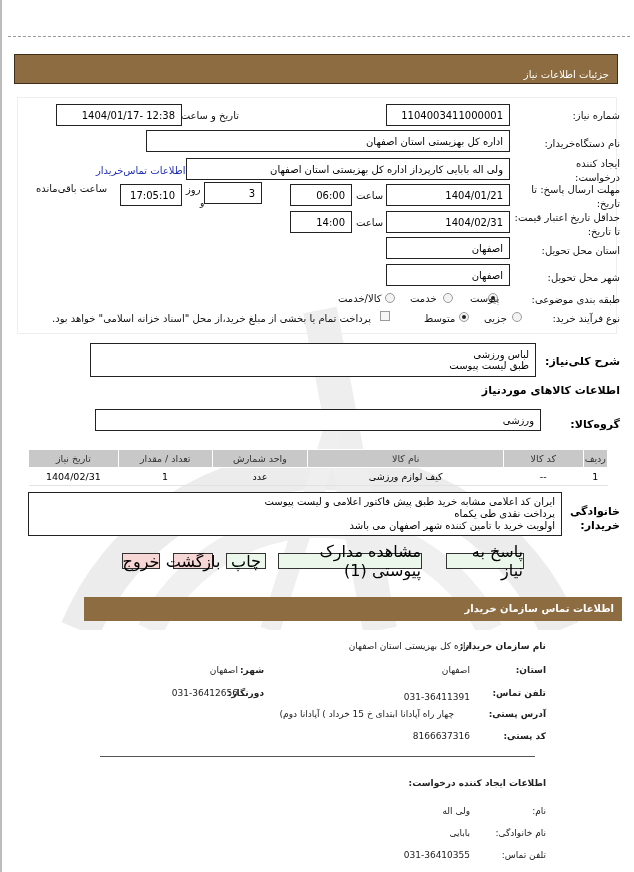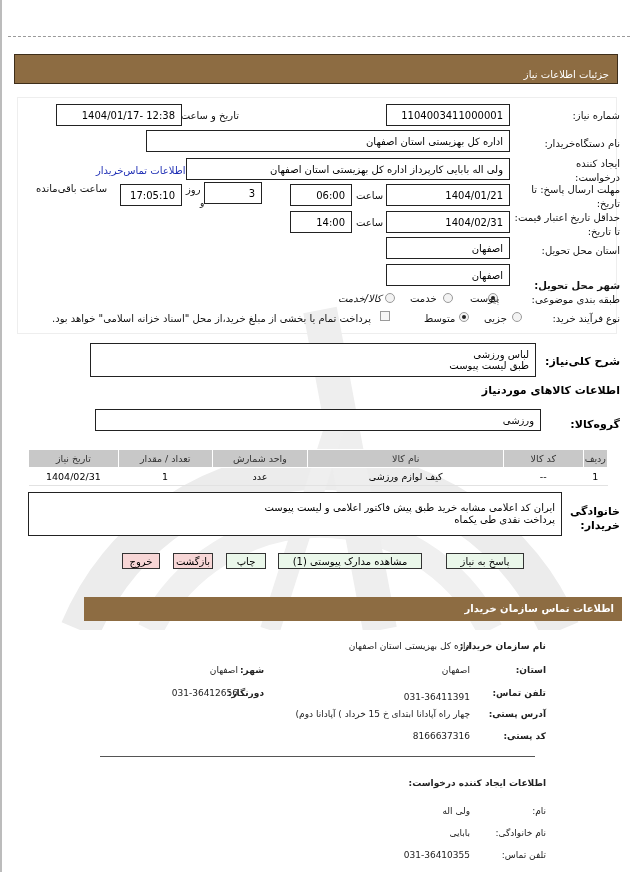--- a/index.html
+++ b/index.html
@@ -15,21 +15,21 @@
   .box { border: 1px solid #222; background: #fff; direction: rtl; font-size: 10px; padding: 0 6px; display: flex; align-items: center; white-space: nowrap; overflow: hidden; }
   .box.ltr { direction: ltr; justify-content: flex-end; }
   .link { color: #1f2fb5; direction: rtl; font-size: 10px; white-space: nowrap; }
   .radio { width: 10px; height: 10px; border-radius: 50%; border: 1px solid #9a9a9a; background: #f3f3f3; display: inline-block; position: relative; }
   .radio.on::after { content: ""; position: absolute; left: 2px; top: 2px; width: 4px; height: 4px; border-radius: 50%; background: #222; }
   .check { width: 10px; height: 10px; border: 1px solid #9a9a9a; background: #f6f6f6; display: inline-block; }
   .bold-lbl { direction: rtl; font-weight: bold; font-size: 11px; white-space: nowrap; }
   .tbl { left: 28px; top: 449px; width: 580px; border-collapse: collapse; direction: rtl; font-size: 9.5px; }
   .tbl th { background: #c8c8c8; color: #333; font-weight: normal; height: 18px; border: 1px solid #fff; }
   .tbl td { height: 18px; text-align: center; border-bottom: 1px solid #e2e2e2; }
-  .btn { height: 16px; border: 1px solid #333; font-size: 10px; display: flex; align-items: center; justify-content: center; direction: rtl; cursor: pointer; }
+  .btn { height: 16px; border: 1px solid #333; font-size: 16px; display: flex; align-items: center; justify-content: center; direction: rtl; cursor: pointer; }
   .btn.green { background: #eaf7ea; }
   .btn.red { background: #f7d6d6; }
   .header2 { left: 84px; top: 597px; width: 538px; height: 24px; padding: 6px 8px 0 0; font-size: 10px; font-weight: bold; }
   .c-lbl { direction: rtl; font-size: 9px; font-weight: bold; color: #222; white-space: nowrap; text-align: right; }
   .c-val { direction: rtl; font-size: 9px; color: #222; white-space: nowrap; text-align: right; }
   .c-val.ltr { direction: ltr; }
   .rule2 { left: 100px; top: 756px; width: 435px; border-top: 1px solid #555; }
   .watermark { left: 20px; top: 250px; width: 600px; height: 380px; pointer-events: none; }
 </style>
 </head>
@@ -71,30 +71,30 @@
 <div class="abs box ltr" style="left:120px; top:184px; width:62px; height:22px;">17:05:10</div>
 <div class="abs lbl" style="left:36px; top:183px;">ساعت باقی‌مانده</div>
 
 <div class="abs lbl" style="right:14px; top:211px; width:110px; white-space:normal; line-height:14px;">حداقل تاریخ اعتبار قیمت: تا تاریخ:</div>
 <div class="abs box ltr" style="left:386px; top:211px; width:124px; height:22px;">1404/02/31</div>
 <div class="abs lbl" style="left:356px; top:217px;">ساعت</div>
 <div class="abs box ltr" style="left:290px; top:211px; width:62px; height:22px;">14:00</div>
 
 <div class="abs lbl" style="right:14px; top:245px;">استان محل تحویل:</div>
 <div class="abs box" style="left:386px; top:237px; width:124px; height:22px;">اصفهان</div>
-<div class="abs lbl" style="right:14px; top:280px;font-weight:bold;">شهر محل تحویل:</div>
+<div class="abs lbl" style="right:14px; top:272px;">شهر محل تحویل:</div>
 <div class="abs box" style="left:386px; top:264px; width:124px; height:22px;">اصفهان</div>
 
 <div class="abs lbl" style="right:14px; top:294px;">طبقه بندی موضوعی:</div>
 <div class="abs" style="left:488px; top:293px;"><span class="radio on"></span></div>
 <div class="abs lbl" style="left:470px; top:293px;">پیوست</div>
 <div class="abs" style="left:443px; top:293px;"><span class="radio"></span></div>
 <div class="abs lbl" style="left:410px; top:293px;">خدمت</div>
 <div class="abs" style="left:385px; top:293px;"><span class="radio"></span></div>
-<div class="abs lbl" style="left:338px; top:293px;font-style:italic;">کالا/خدمت</div>
+<div class="abs lbl" style="left:338px; top:293px;">کالا/خدمت</div>
 
 <div class="abs lbl" style="right:14px; top:313px;">نوع فرآیند خرید:</div>
 <div class="abs" style="left:512px; top:312px;"><span class="radio"></span></div>
 <div class="abs lbl" style="left:484px; top:313px;">جزیی</div>
 <div class="abs" style="left:459px; top:312px;"><span class="radio on"></span></div>
 <div class="abs lbl" style="left:424px; top:313px;">متوسط</div>
 <div class="abs" style="left:380px; top:311px;"><span class="check"></span></div>
 <div class="abs lbl" style="left:52px; top:313px;">پرداخت تمام یا بخشی از مبلغ خرید،از محل "اسناد خزانه اسلامی" خواهد بود.</div>
 
 <div class="abs bold-lbl" style="right:14px; top:355px;">شرح کلی‌نیاز:</div>
@@ -128,20 +128,21 @@
       <td>1</td>
       <td>1404/02/31</td>
     </tr>
   </tbody>
 </table>
 
 <div class="abs bold-lbl" style="right:14px; top:505px; width:50px; white-space:normal; line-height:14px;">خانوادگی خریدار:</div>
 <div class="abs box" style="left:28px; top:492px; width:534px; height:44px; flex-direction:column; align-items:flex-start; justify-content:center; line-height:12px;">
   <div>ایران کد اعلامی مشابه خرید طبق پیش فاکتور اعلامی و لیست پیوست</div>
   <div>پرداخت نقدی طی یکماه</div>
+  <div>اولویت خرید با تامین کننده شهر  اصفهان  می باشد</div>
 </div>
 
 <div class="abs btn green" style="left:434px; top:553px; width:78px;margin-left:12px;">پاسخ به نیاز</div>
 <div class="abs btn green" style="left:278px; top:553px; width:144px;">مشاهده مدارک پیوستی (1)</div>
 <div class="abs btn green" style="left:226px; top:553px; width:40px;">چاپ</div>
 <div class="abs btn red" style="left:173px; top:553px; width:40px;">بازگشت</div>
 <div class="abs btn red" style="left:122px; top:553px; width:38px;">خروج</div>
 
 <div class="abs brown-header header2">اطلاعات تماس سازمان خریدار</div>
 
@@ -152,21 +153,21 @@
 <div class="abs c-val" style="right:164px; top:665px;">اصفهان</div>
 <div class="abs c-lbl" style="right:370px; top:665px;">شهر:</div>
 <div class="abs c-val" style="right:396px; top:665px;">اصفهان</div>
 
 <div class="abs c-lbl" style="right:88px; top:688px;">تلفن تماس:</div>
 <div class="abs c-val ltr" style="right:164px; top:692px;">031-36411391</div>
 <div class="abs c-lbl" style="right:370px; top:688px;padding-left:16px;">دورنگار:</div>
 <div class="abs c-val ltr" style="right:396px; top:688px;">031-36412656</div>
 
 <div class="abs c-lbl" style="right:88px; top:709px;">آدرس پستی:</div>
-<div class="abs c-val" style="right:164px; top:709px;padding-left:44px;">چهار راه آپادانا ابتدای خ 15 خرداد ) آپادانا دوم)</div>
+<div class="abs c-val" style="right:180px; top:709px;padding-left:44px;">چهار راه آپادانا ابتدای خ 15 خرداد ) آپادانا دوم)</div>
 
 <div class="abs c-lbl" style="right:88px; top:731px;">کد پستی:</div>
 <div class="abs c-val ltr" style="right:164px; top:731px;">8166637316</div>
 
 <div class="abs rule2"></div>
 
 <div class="abs c-lbl" style="right:88px; top:778px;margin-left:27px;">اطلاعات ایجاد کننده درخواست:</div>
 <div class="abs c-lbl" style="right:88px; top:806px; font-weight:normal;">نام:</div>
 <div class="abs c-val" style="right:164px; top:806px;">ولی اله</div>
 <div class="abs c-lbl" style="right:88px; top:828px; font-weight:normal;">نام خانوادگی:</div>

